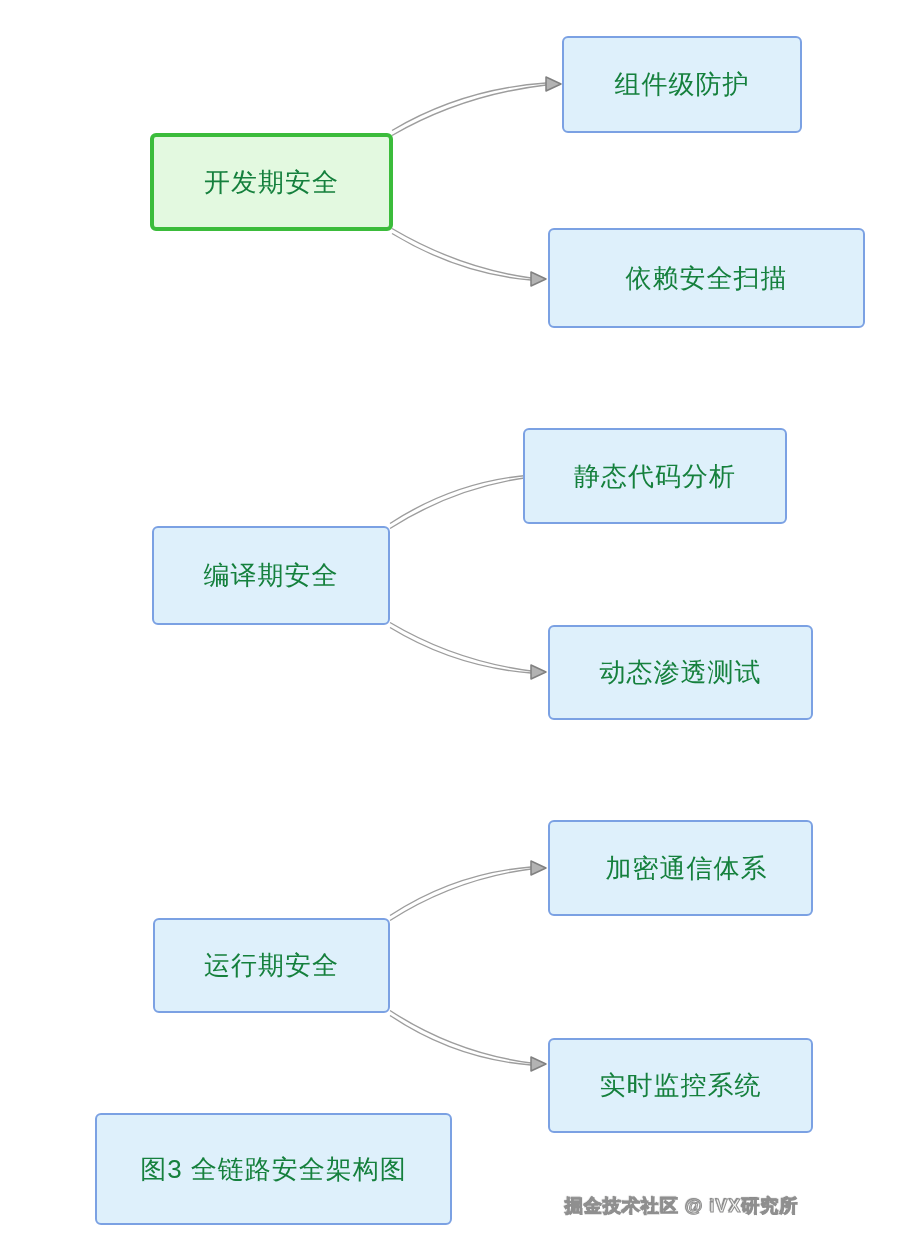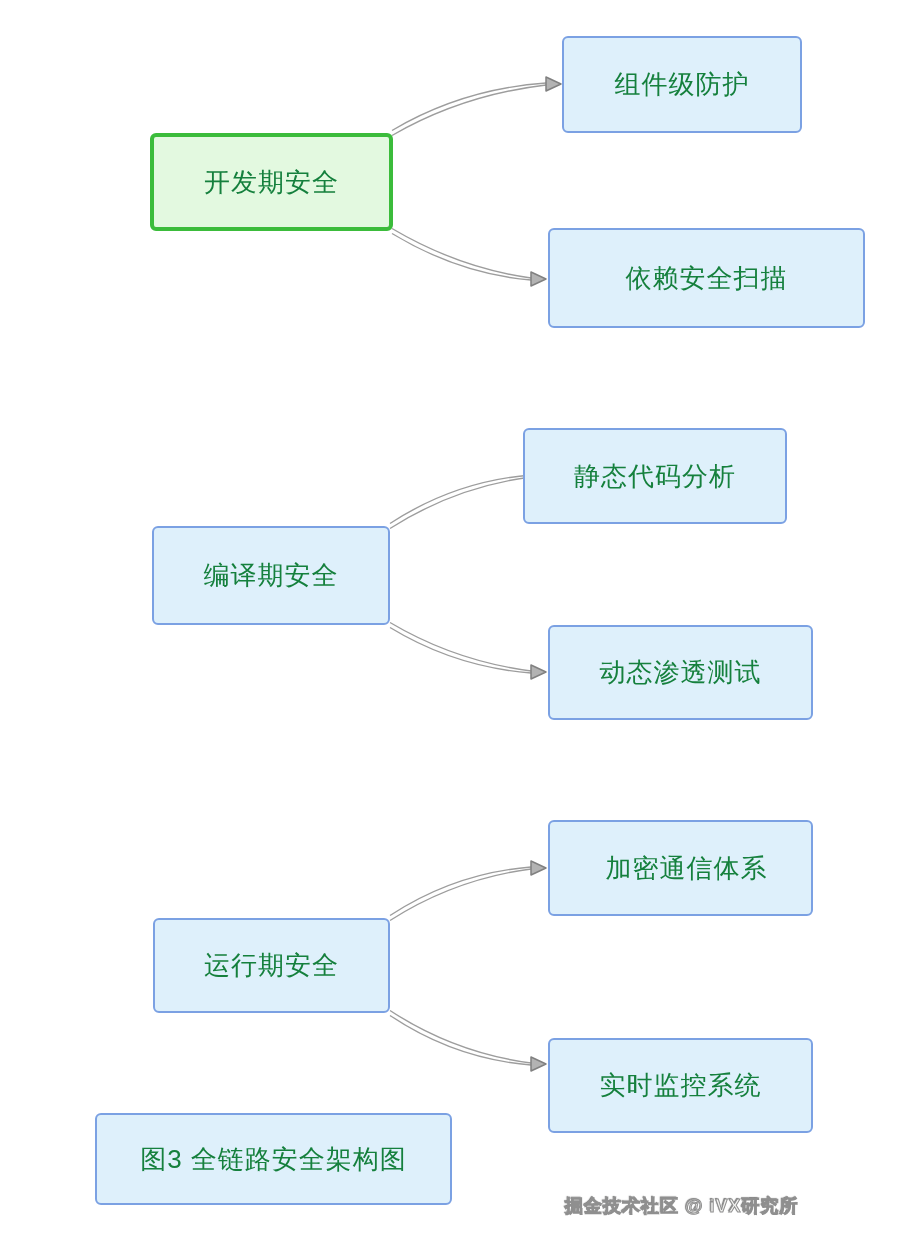--- a/index.html
+++ b/index.html
@@ -100,17 +100,17 @@
   <div class="node" style="left:548px; top:228px; width:317px; height:100px;">依赖安全扫描</div>
 
   <div class="node" style="left:152px; top:526px; width:238px; height:99px;">编译期安全</div>
   <div class="node" style="left:523px; top:428px; width:264px; height:96px;">静态代码分析</div>
   <div class="node" style="left:548px; top:625px; width:265px; height:95px;">动态渗透测试</div>
 
   <div class="node" style="left:153px; top:918px; width:237px; height:95px;">运行期安全</div>
   <div class="node" style="left:548px; top:820px; width:265px; height:96px;padding-left:12px;">加密通信体系</div>
   <div class="node" style="left:548px; top:1038px; width:265px; height:95px;">实时监控系统</div>
 
-  <div class="node" style="left:95px; top:1113px; width:357px; height:92px;">图3 全链路安全架构图</div>
+  <div class="node" style="left:95px; top:1113px; width:357px; height:112px;">图3 全链路安全架构图</div>
 
   <div class="watermark">掘金技术社区 @ iVX研究所</div>
 
 </div>
 
 </body></html>

